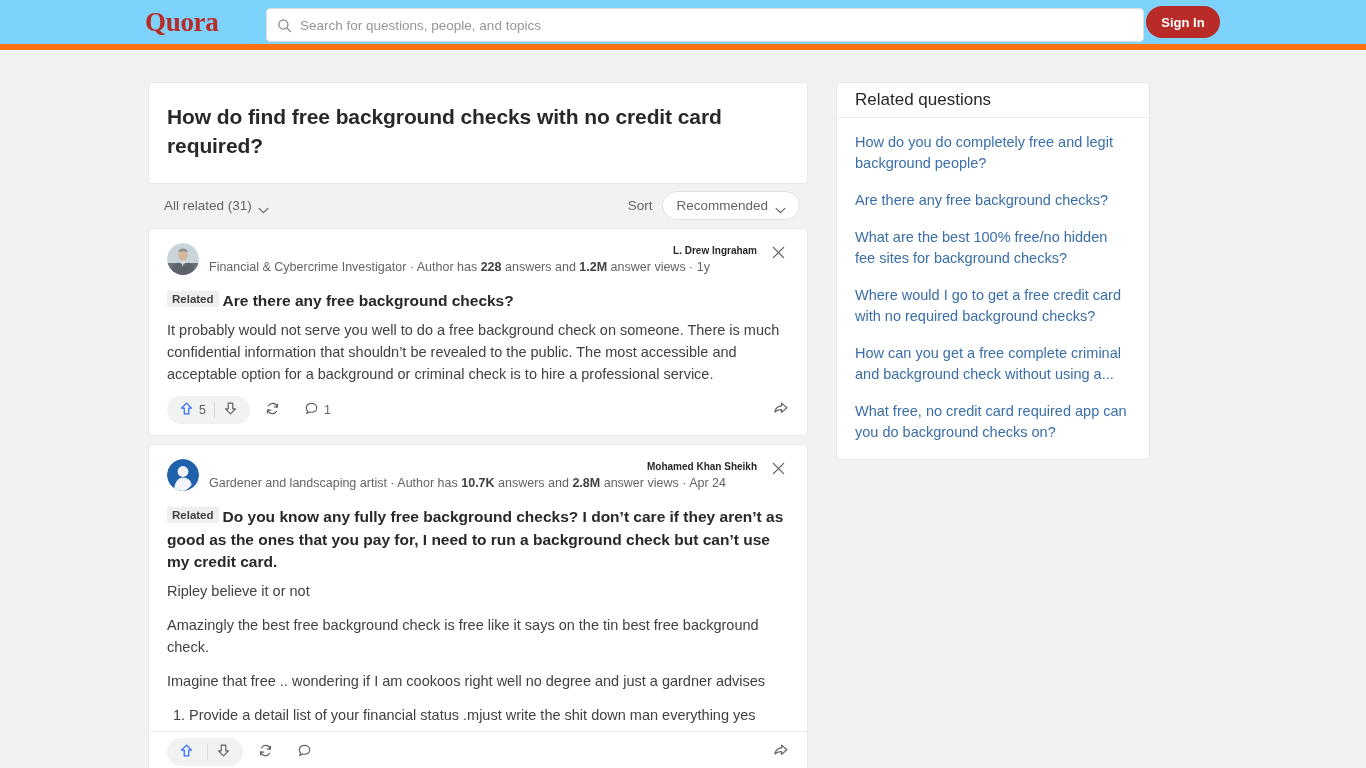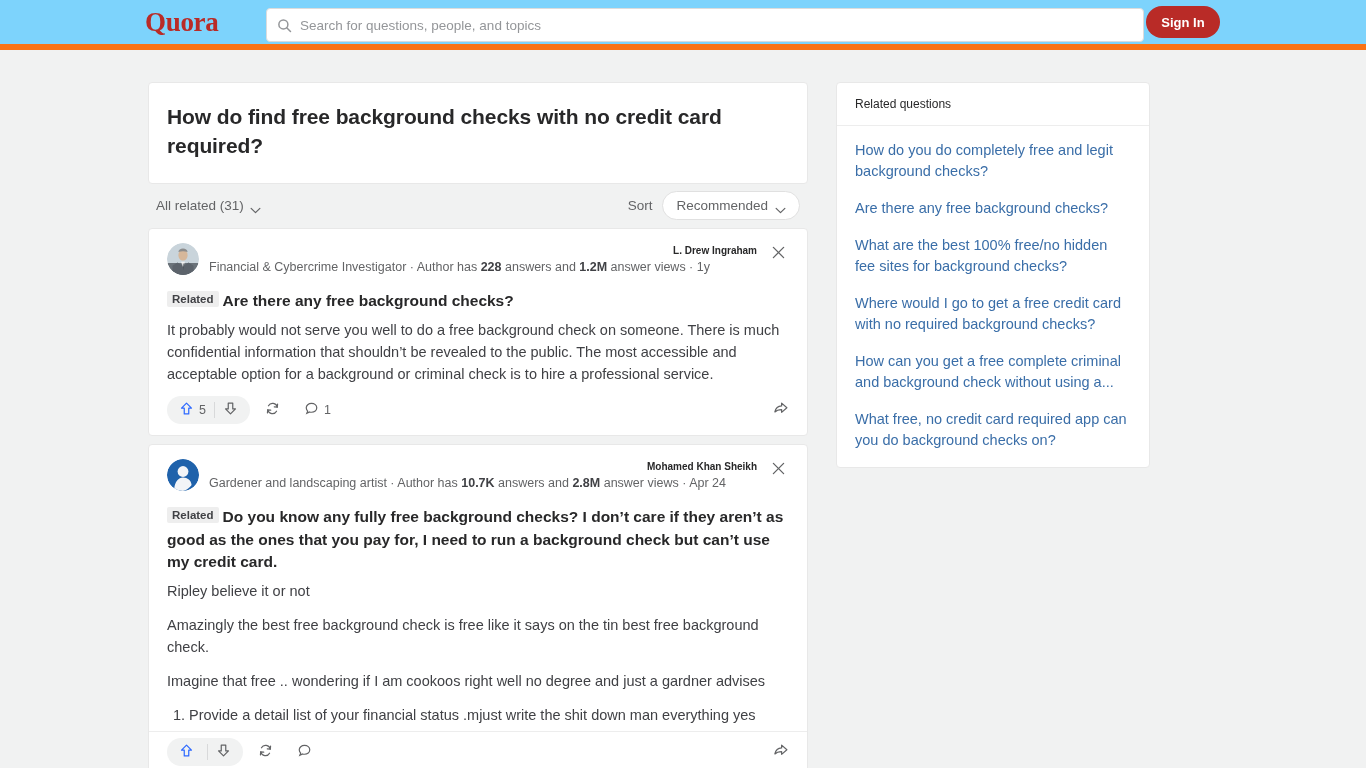--- a/index.html
+++ b/index.html
@@ -102,20 +102,21 @@
     letter-spacing: -0.1px;
   }
 
   
   .filter-row {
     display: flex;
     align-items: center;
     justify-content: space-between;
     height: 44px;
     padding: 0 8px 0 8px;
+    margin-left: 8px;
   }
   .all-related {
     display: flex;
     align-items: center;
     gap: 6px;
     font-size: 13.5px;
     color: #636466;
     cursor: pointer;
   }
   .sort-wrap { display: flex; align-items: center; gap: 10px; }
@@ -234,23 +235,23 @@
     padding: 0; display: flex; align-items: center;
   }
 
   
   .side-card {
     background: #fff;
     border: 1px solid #e8e8e8;
     border-radius: 4px;
   }
   .side-head {
-    font-size: 12px;
+    font-size: 17px;
     color: #282829;
-    padding: 14px 18px;
+    padding: 7px 18px;
     border-bottom: 1px solid #ededed;
   }
   .side-list { padding: 14px 18px 16px 18px; }
   .side-link {
     display: block;
     font-size: 14.5px;
     line-height: 1.45;
     color: #2e69ff;
     color: #3a6ea8;
     text-decoration: none;
@@ -478,21 +479,21 @@
           </span>
         </button>
       </div>
     </div>
   </div>
 
   <div class="side-col">
     <div class="side-card">
       <div class="side-head">Related questions</div>
       <div class="side-list">
-        <a class="side-link">How do you do completely free and legit background checks?</a>
+        <a class="side-link">How do you do completely free and legit background people?</a>
         <a class="side-link">Are there any free background checks?</a>
         <a class="side-link">What are the best 100% free/no hidden fee sites for background checks?</a>
         <a class="side-link">Where would I go to get a free credit card with no required background checks?</a>
         <a class="side-link">How can you get a free complete criminal and background check without using a...</a>
         <a class="side-link">What free, no credit card required app can you do background checks on?</a>
       </div>
     </div>
   </div>
 </div>
 

